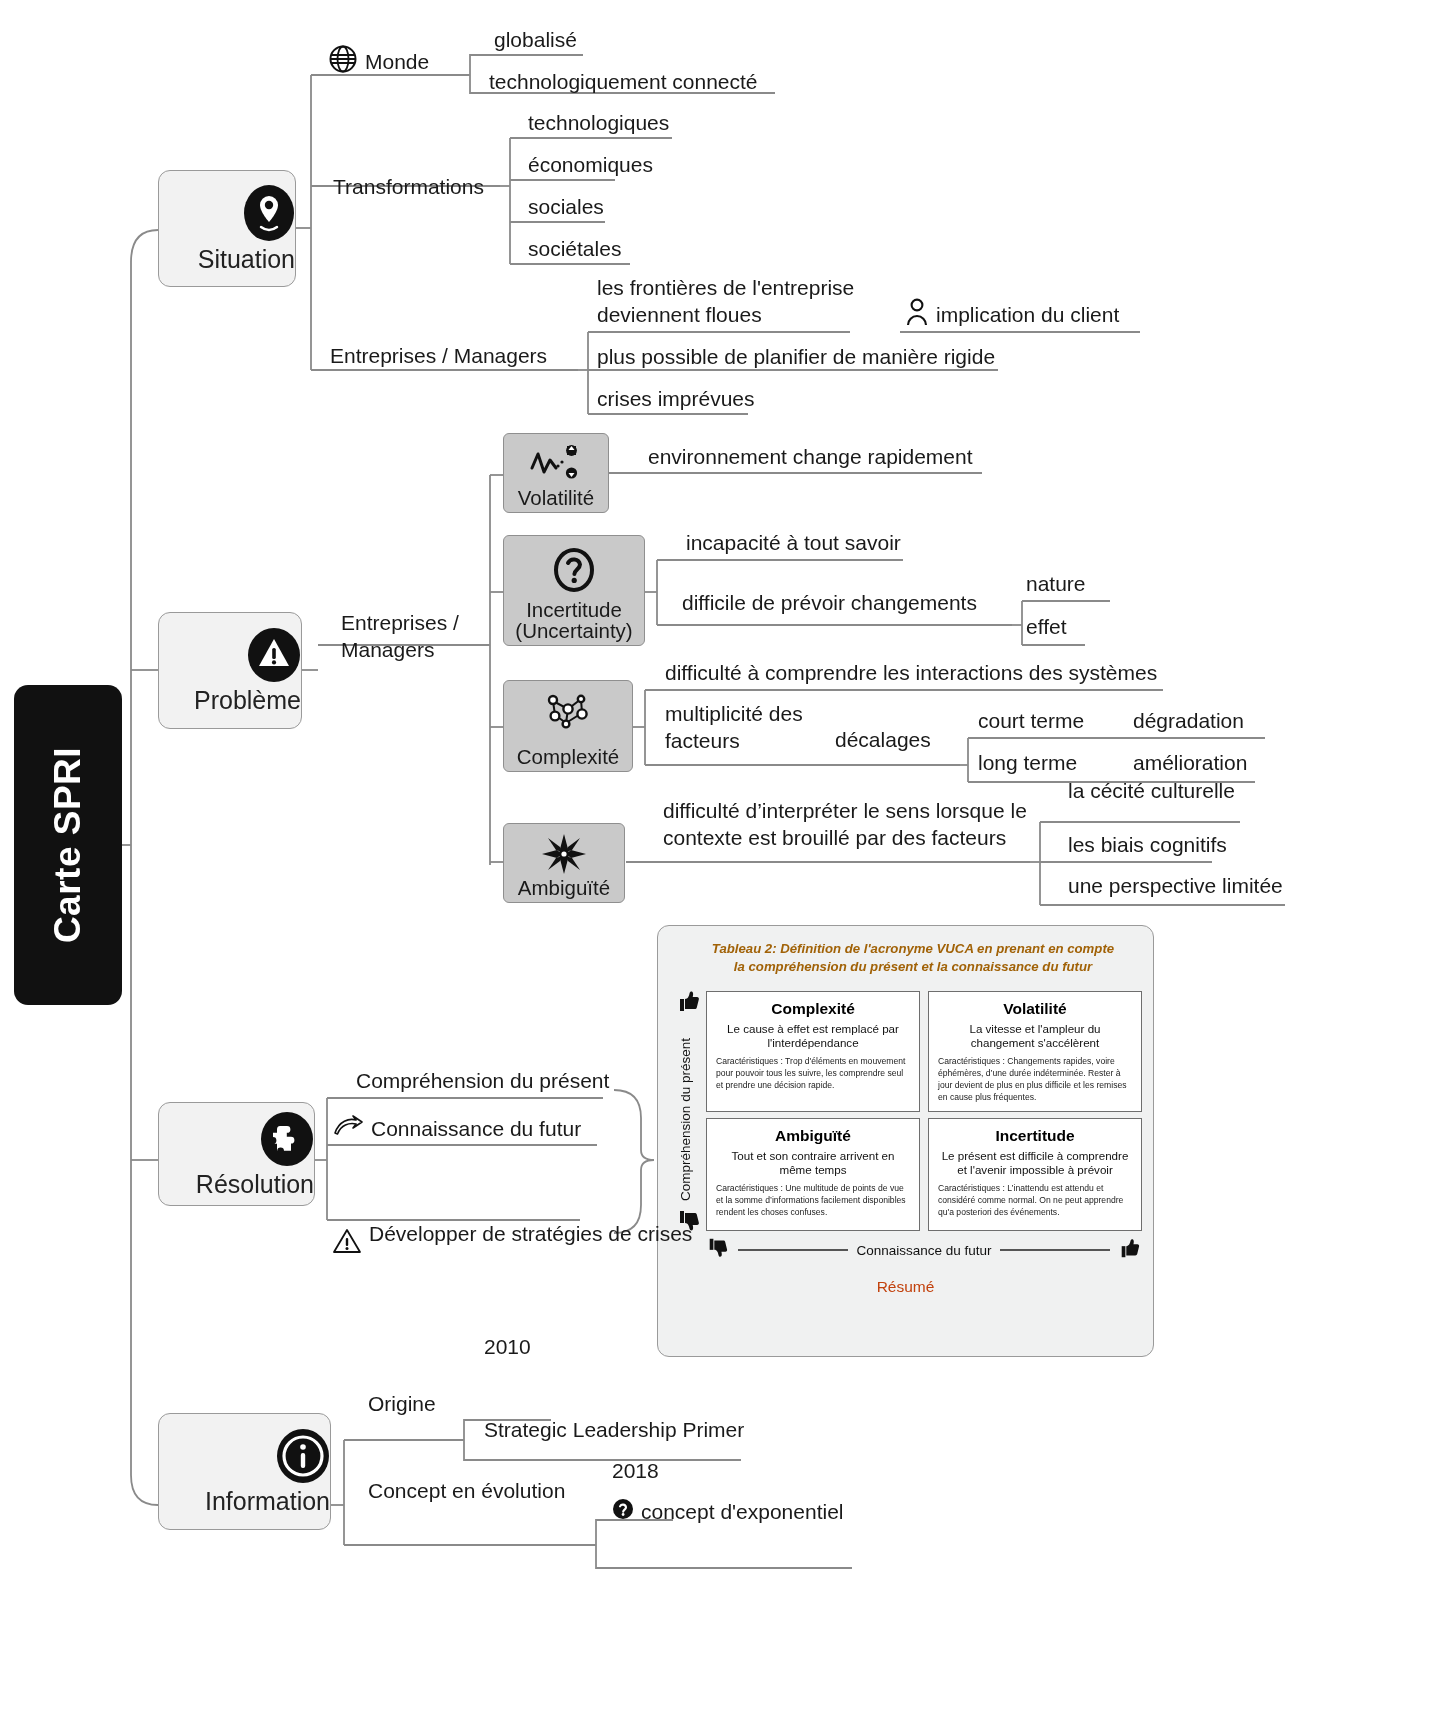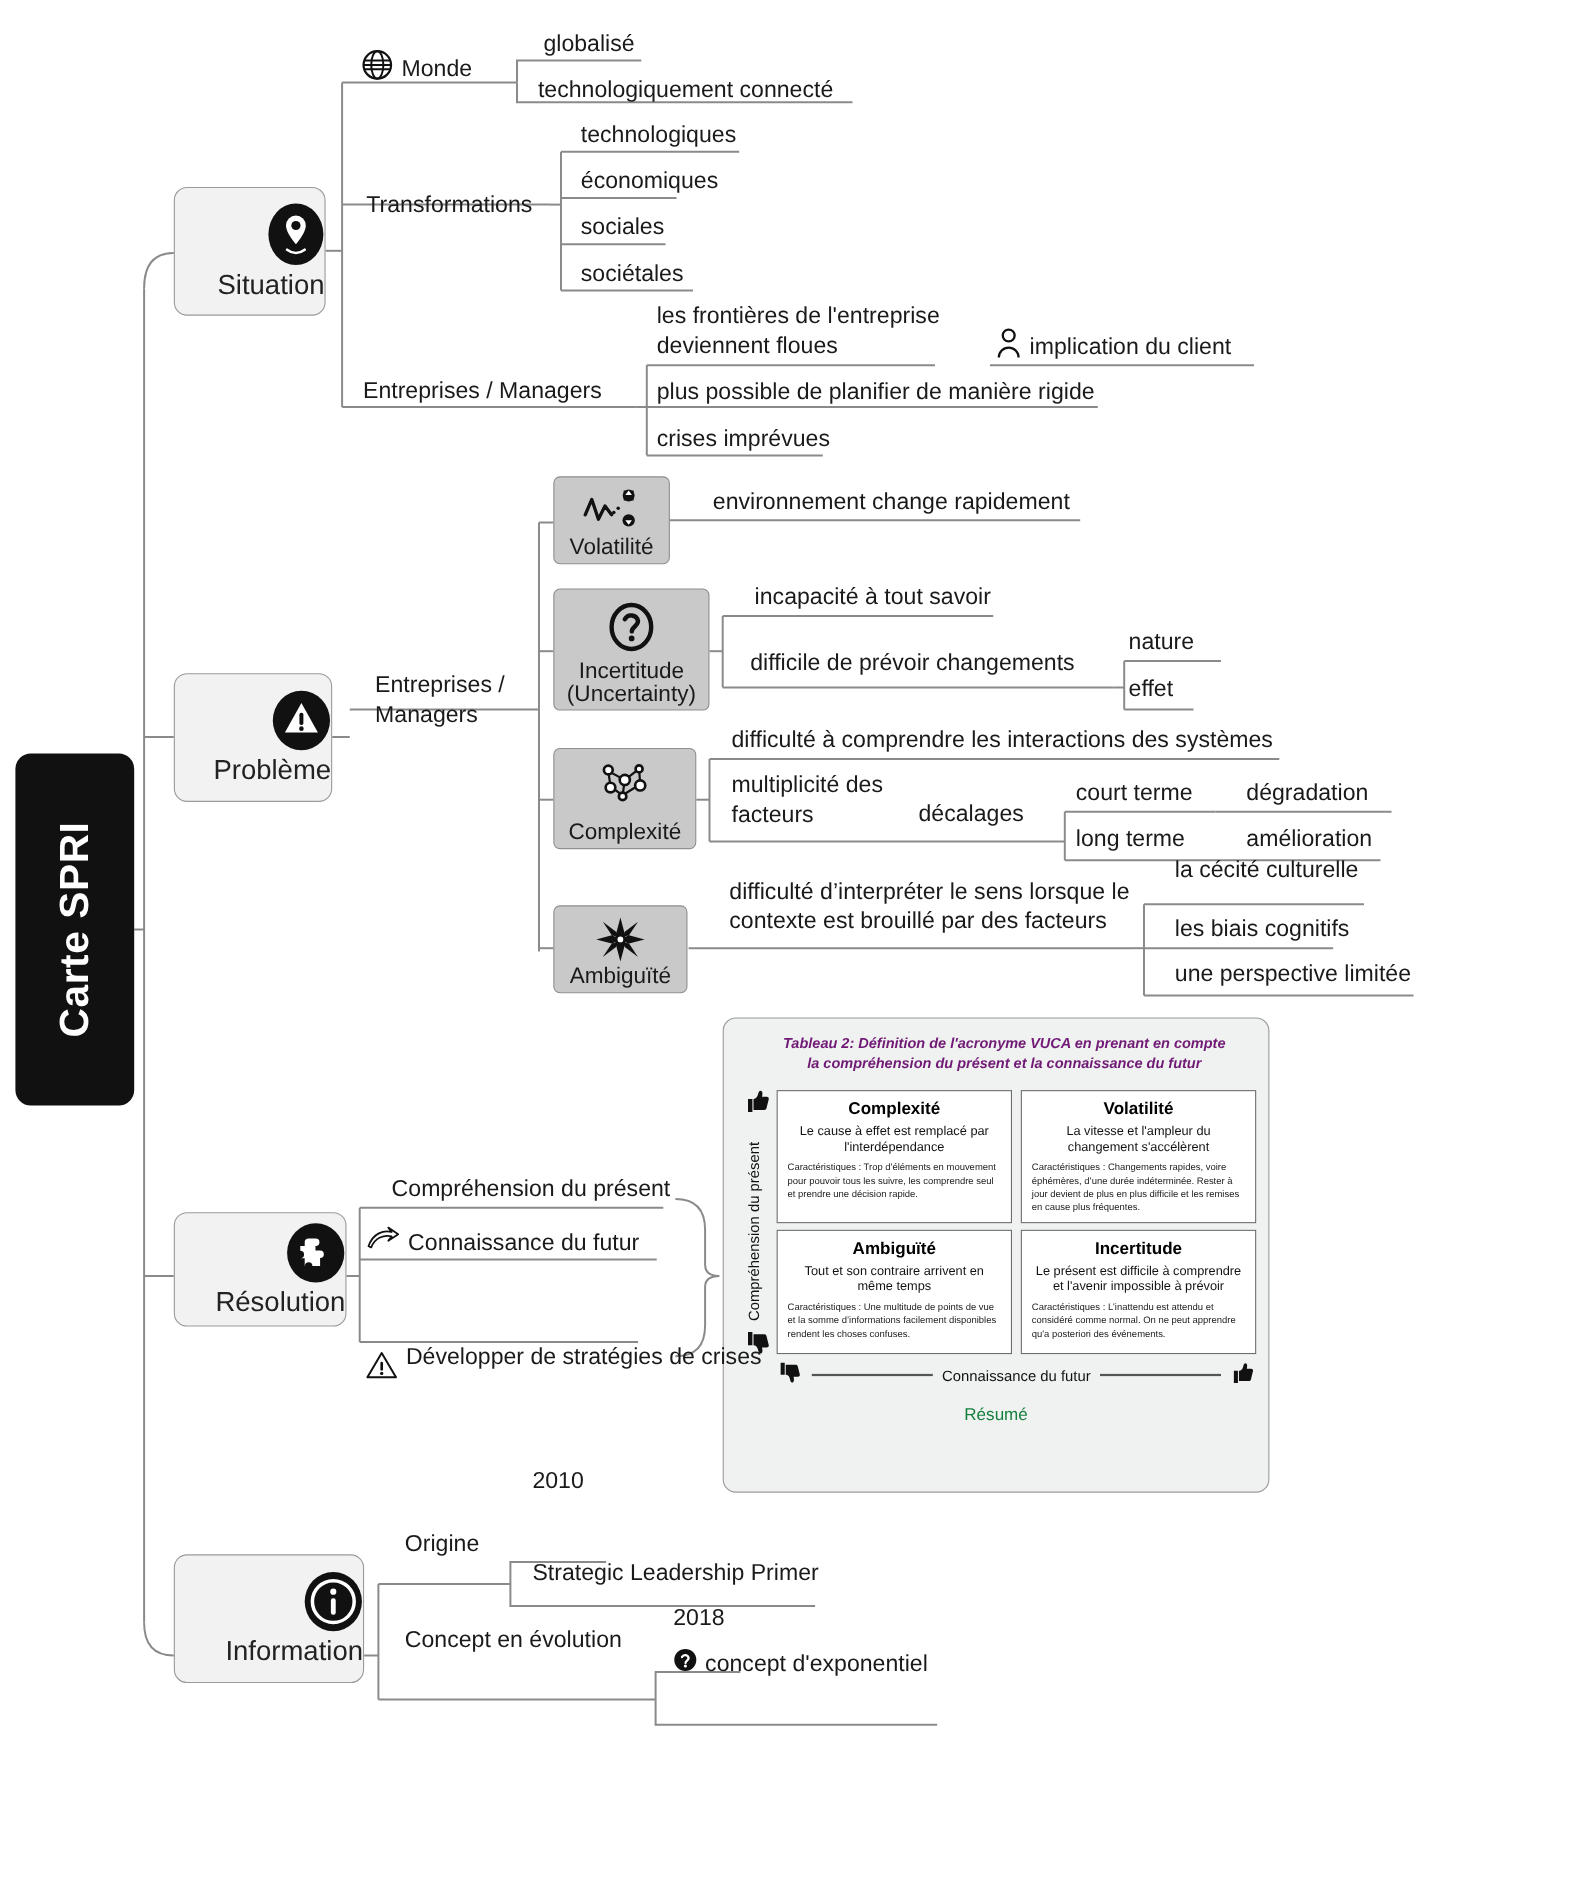--- a/index.html
+++ b/index.html
@@ -66,21 +66,21 @@
   
   .tableau{
     position:absolute; left:657px; top:925px; width:497px; height:432px;
     background:#f0f1f1;
     border:1.5px solid #9a9a9a;
     border-radius:12px;
   }
   .tab-title{
     position:absolute; left:40px; top:14px; width:430px;
     text-align:center; font-size:13.2px; font-weight:bold; font-style:italic;
-    line-height:1.35; color:#701a75;
+    line-height:1.35; color:#a16207;
   }
   .axis-y{
     position:absolute; left:16px; top:84px; width:22px; height:218px;
     display:flex; align-items:center; justify-content:center;
   }
   .axis-y span{
     transform:rotate(-90deg); white-space:nowrap;
     font-size:13.5px; color:#111;
   }
   .thumb{ position:absolute; font-size:0; line-height:0; }
@@ -97,21 +97,21 @@
   .cell .sub{ font-size:11.6px; text-align:center; line-height:1.22; margin-bottom:6px; color:#111;}
   .cell .car{ font-size:8.6px; line-height:1.38; color:#222; text-align:left;}
   .axis-x{
     position:absolute; left:48px; top:312px; width:436px; height:24px;
     display:flex; align-items:center; gap:8px;
   }
   .axis-x .ln{ flex:1; height:1.4px; background:#555; }
   .axis-x .lbl{ font-size:13.5px; color:#111; white-space:nowrap; }
   .resume{
     position:absolute; left:0; top:352px; width:100%;
-    text-align:center; font-size:15.5px; color:#15803d;
+    text-align:center; font-size:15.5px; color:#c2410c;
   }
 </style>
 </head>
 <body>
 
 <div id="canvas">
 
   <svg class="connectors" viewBox="0 0 1436 1718">
     <g fill="none" stroke="#8a8a8a" stroke-width="1.8">
 

